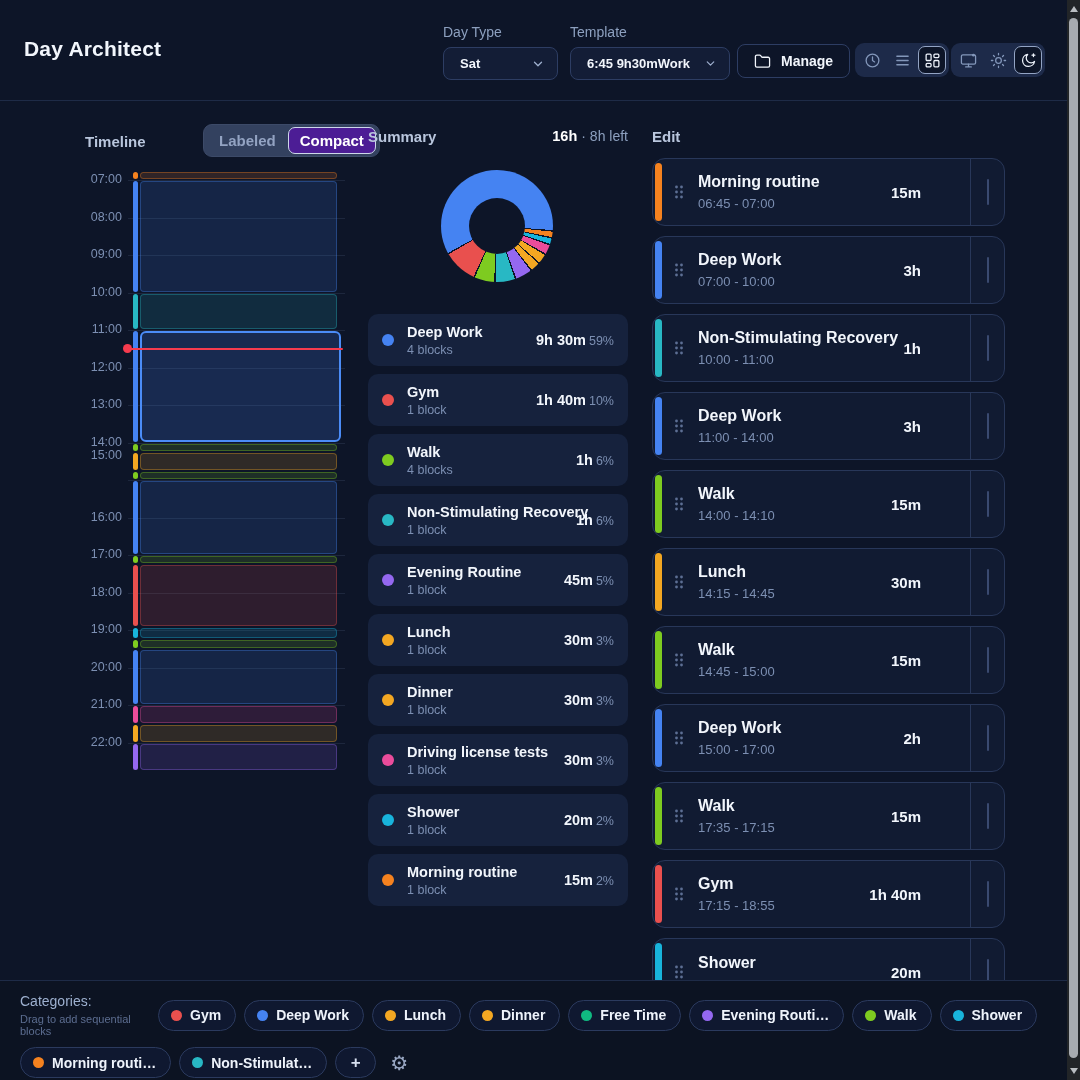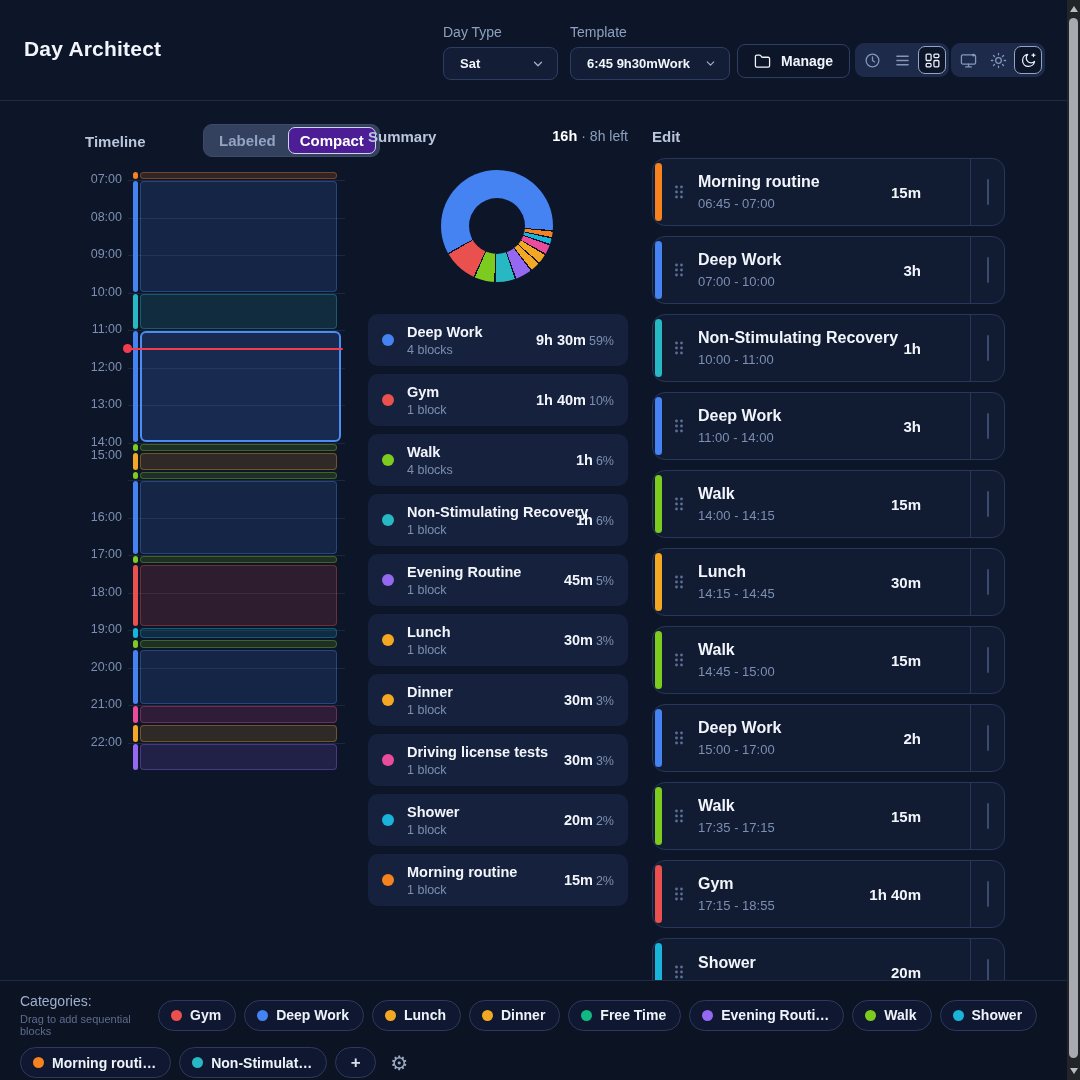--- a/index.html
+++ b/index.html
@@ -510,21 +510,21 @@
               <circle cx="2.5" cy="3" r="1.4"></circle>
               <circle cx="7.5" cy="3" r="1.4"></circle>
               <circle cx="2.5" cy="8" r="1.4"></circle>
               <circle cx="7.5" cy="8" r="1.4"></circle>
               <circle cx="2.5" cy="13" r="1.4"></circle>
               <circle cx="7.5" cy="13" r="1.4"></circle>
             </svg>
       </span>
       <span class="c-info">
         <span class="c-title">Walk</span>
-        <span class="c-time">14:00 - 14:15</span>
+        <span class="c-time">14:00 - 14:10</span>
       </span>
       <span class="c-dur">15m</span>
     </div>
     <div class="c-handle">
           <span class="c-hline"></span>
         </div>
   </div>
       <div class="card">
     <span class="c-bar" style="background: rgb(243, 167, 34);"></span>
     <div class="c-main">

